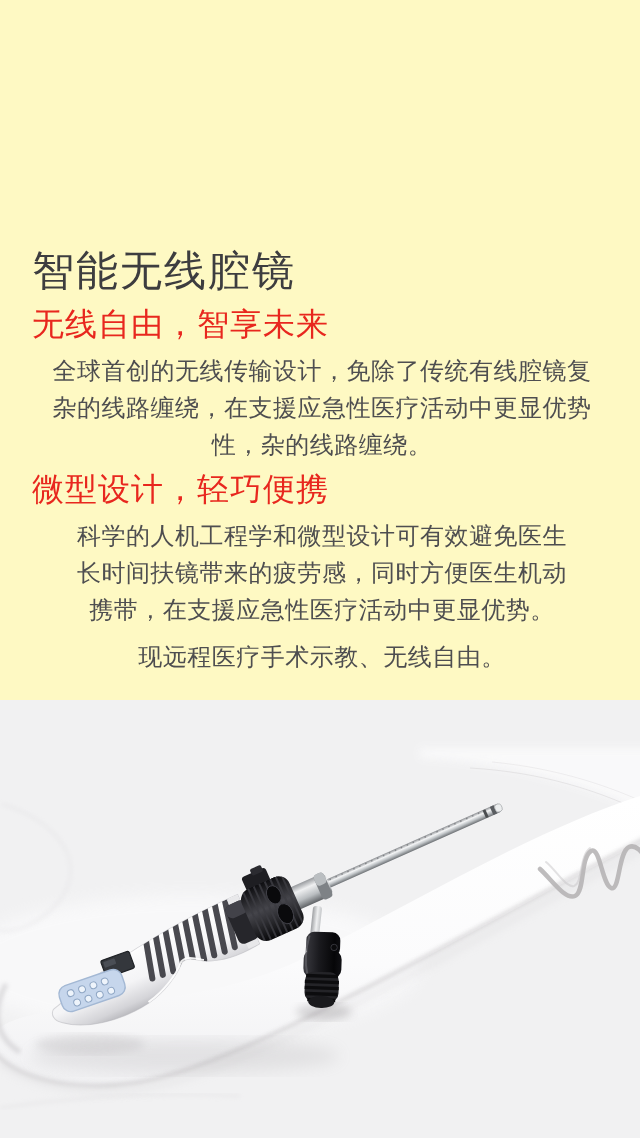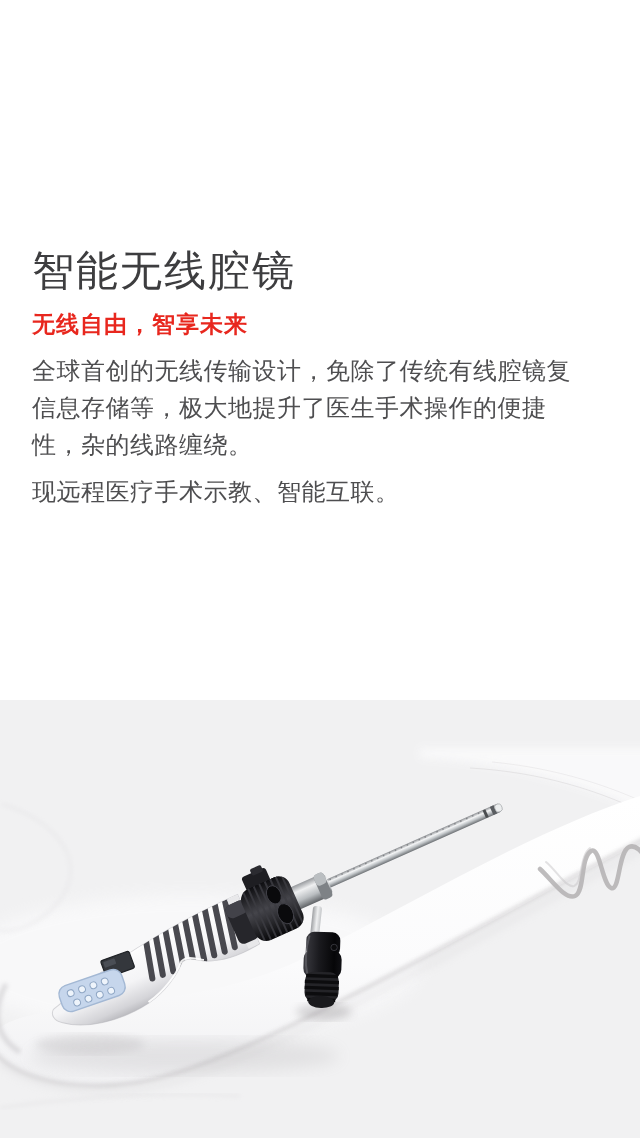--- a/index.html
+++ b/index.html
@@ -1,58 +1,66 @@
 <!DOCTYPE html>
 <html><head>
 <meta charset="utf-8">
 <style>
   html,body{margin:0;padding:0;background:#e4e4e6;}
   .page{
     position:relative;width:640px;height:1138px;margin:0 auto;
-    background:#ffffff;overflow:hidden;
+    background:#fef9c3;overflow:hidden;
     font-family:"Liberation Sans","DejaVu Sans",sans-serif;
   }
   .content{position:absolute;left:32px;top:248px;right:28px;z-index:2;}
   .page-title{
     margin:0 0 14px 0;font-size:42px;line-height:46px;font-weight:500;
     color:#3d3d3f;letter-spacing:2px;
   }
   .section{margin-top:10px;}
   .section-heading{
-    margin:0 0 12px 0;font-size:23px;line-height:32px;font-weight:700;
+    margin:0 0 12px 0;font-size:32px;line-height:32px;font-weight:400;
     color:#e8271e;letter-spacing:1px;
   }
-  .section-para{margin:0;}
+  .section-para{margin:0;text-align:center;}
   .ln{
     display:block;font-size:24px;line-height:37px;color:#4e4e50;
     letter-spacing:.5px;white-space:nowrap;
   }
   .product-art{position:absolute;left:0;top:700px;width:640px;height:438px;z-index:1;}
 </style>
 </head>
 <body>
 
 <div class="page">
 
   <div class="content">
     <h1 class="page-title">智能无线腔镜</h1>
 
     <section class="section">
       <h2 class="section-heading">无线自由，智享未来</h2>
       <p class="section-para">
         <span class="ln">全球首创的无线传输设计，免除了传统有线腔镜复</span>
-        <span class="ln">信息存储等，极大地提升了医生手术操作的便捷</span>
+        <span class="ln">杂的线路缠绕，在支援应急性医疗活动中更显优势</span>
         <span class="ln">性，杂的线路缠绕。</span>
       </p>
     </section>
 
+    <section class="section">
+      <h2 class="section-heading">微型设计，轻巧便携</h2>
+      <p class="section-para">
+        <span class="ln">科学的人机工程学和微型设计可有效避免医生</span>
+        <span class="ln">长时间扶镜带来的疲劳感，同时方便医生机动</span>
+        <span class="ln">携带，在支援应急性医疗活动中更显优势。</span>
+      </p>
+    </section>
 
     <section class="section">
       <p class="section-para">
-        <span class="ln">现远程医疗手术示教、智能互联。</span>
+        <span class="ln">现远程医疗手术示教、无线自由。</span>
       </p>
     </section>
   </div>
 
   <svg class="product-art" viewBox="0 700 640 438" width="640" height="438" xmlns="http://www.w3.org/2000/svg">
     <defs>
       <linearGradient id="bandGrad" x1="0" y1="800" x2="0" y2="1100" gradientUnits="userSpaceOnUse">
         <stop offset="0" stop-color="#ffffff"></stop>
         <stop offset="0.55" stop-color="#fbfbfc"></stop>
         <stop offset="1" stop-color="#efeff1"></stop>

